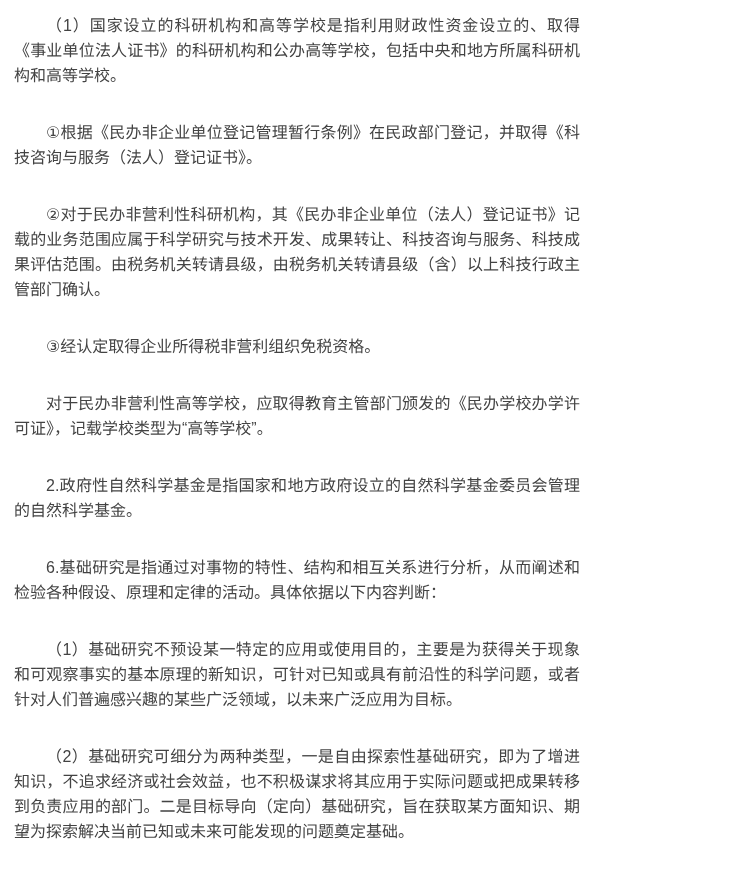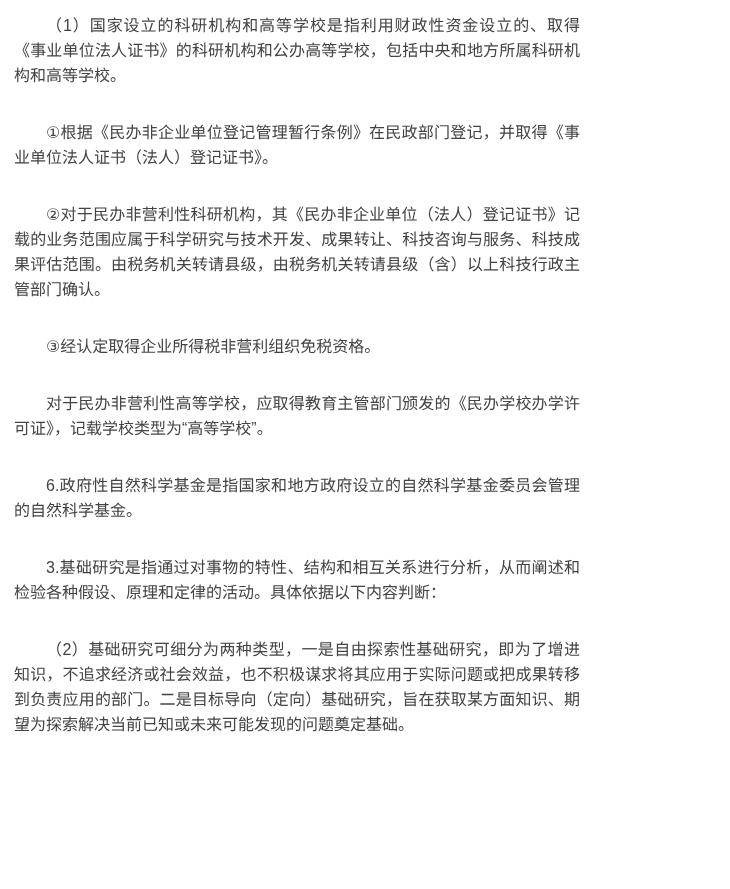--- a/index.html
+++ b/index.html
@@ -29,20 +29,21 @@
   }
   .para:last-child {
     margin-bottom: 12px;
   }
 </style>
 </head>
 <body>
 
 <div class="article">
   <p class="para">（1）国家设立的科研机构和高等学校是指利用财政性资金设立的、取得《事业单位法人证书》的科研机构和公办高等学校，包括中央和地方所属科研机构和高等学校。</p>
-  <p class="para">①根据《民办非企业单位登记管理暂行条例》在民政部门登记，并取得《事业单位法人证书（法人）登记证书》。</p>
+  <p class="para">①根据《民办非企业单位登记管理暂行条例》在民政部门登记，并取得《科技咨询与服务（法人）登记证书》。</p>
   <p class="para">②对于民办非营利性科研机构，其《民办非企业单位（法人）登记证书》记载的业务范围应属于科学研究与技术开发、成果转让、科技咨询与服务、科技成果评估范围。由税务机关转请县级，由税务机关转请县级（含）以上科技行政主管部门确认。</p>
   <p class="para">③经认定取得企业所得税非营利组织免税资格。</p>
   <p class="para">对于民办非营利性高等学校，应取得教育主管部门颁发的《民办学校办学许可证》，记载学校类型为“高等学校”。</p>
-  <p class="para">6.政府性自然科学基金是指国家和地方政府设立的自然科学基金委员会管理的自然科学基金。</p>
-  <p class="para">3.基础研究是指通过对事物的特性、结构和相互关系进行分析，从而阐述和检验各种假设、原理和定律的活动。具体依据以下内容判断：</p>
+  <p class="para">2.政府性自然科学基金是指国家和地方政府设立的自然科学基金委员会管理的自然科学基金。</p>
+  <p class="para">6.基础研究是指通过对事物的特性、结构和相互关系进行分析，从而阐述和检验各种假设、原理和定律的活动。具体依据以下内容判断：</p>
+  <p class="para">（1）基础研究不预设某一特定的应用或使用目的，主要是为获得关于现象和可观察事实的基本原理的新知识，可针对已知或具有前沿性的科学问题，或者针对人们普遍感兴趣的某些广泛领域，以未来广泛应用为目标。</p>
   <p class="para">（2）基础研究可细分为两种类型，一是自由探索性基础研究，即为了增进知识，不追求经济或社会效益，也不积极谋求将其应用于实际问题或把成果转移到负责应用的部门。二是目标导向（定向）基础研究，旨在获取某方面知识、期望为探索解决当前已知或未来可能发现的问题奠定基础。</p>
 </div>
 
 </body></html>

